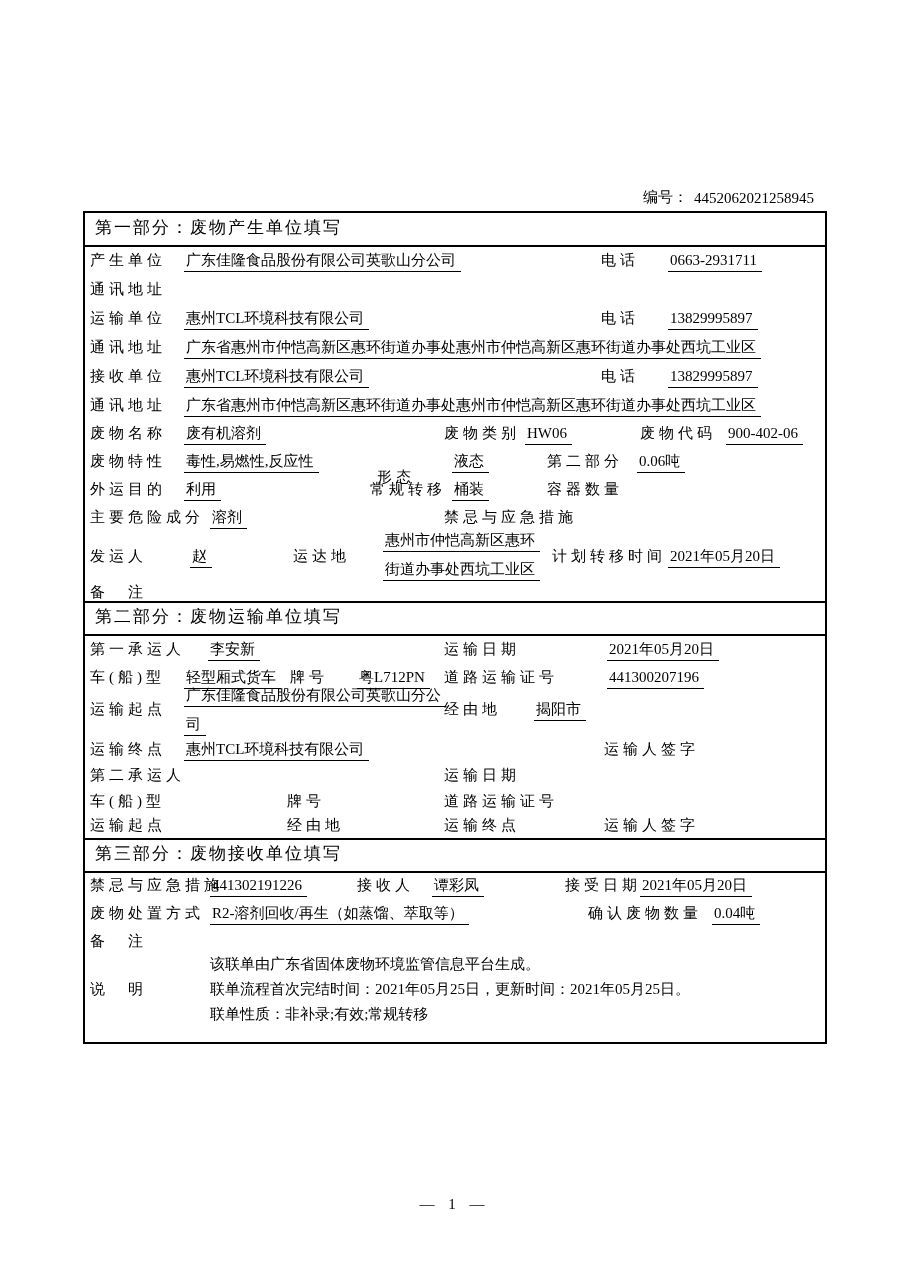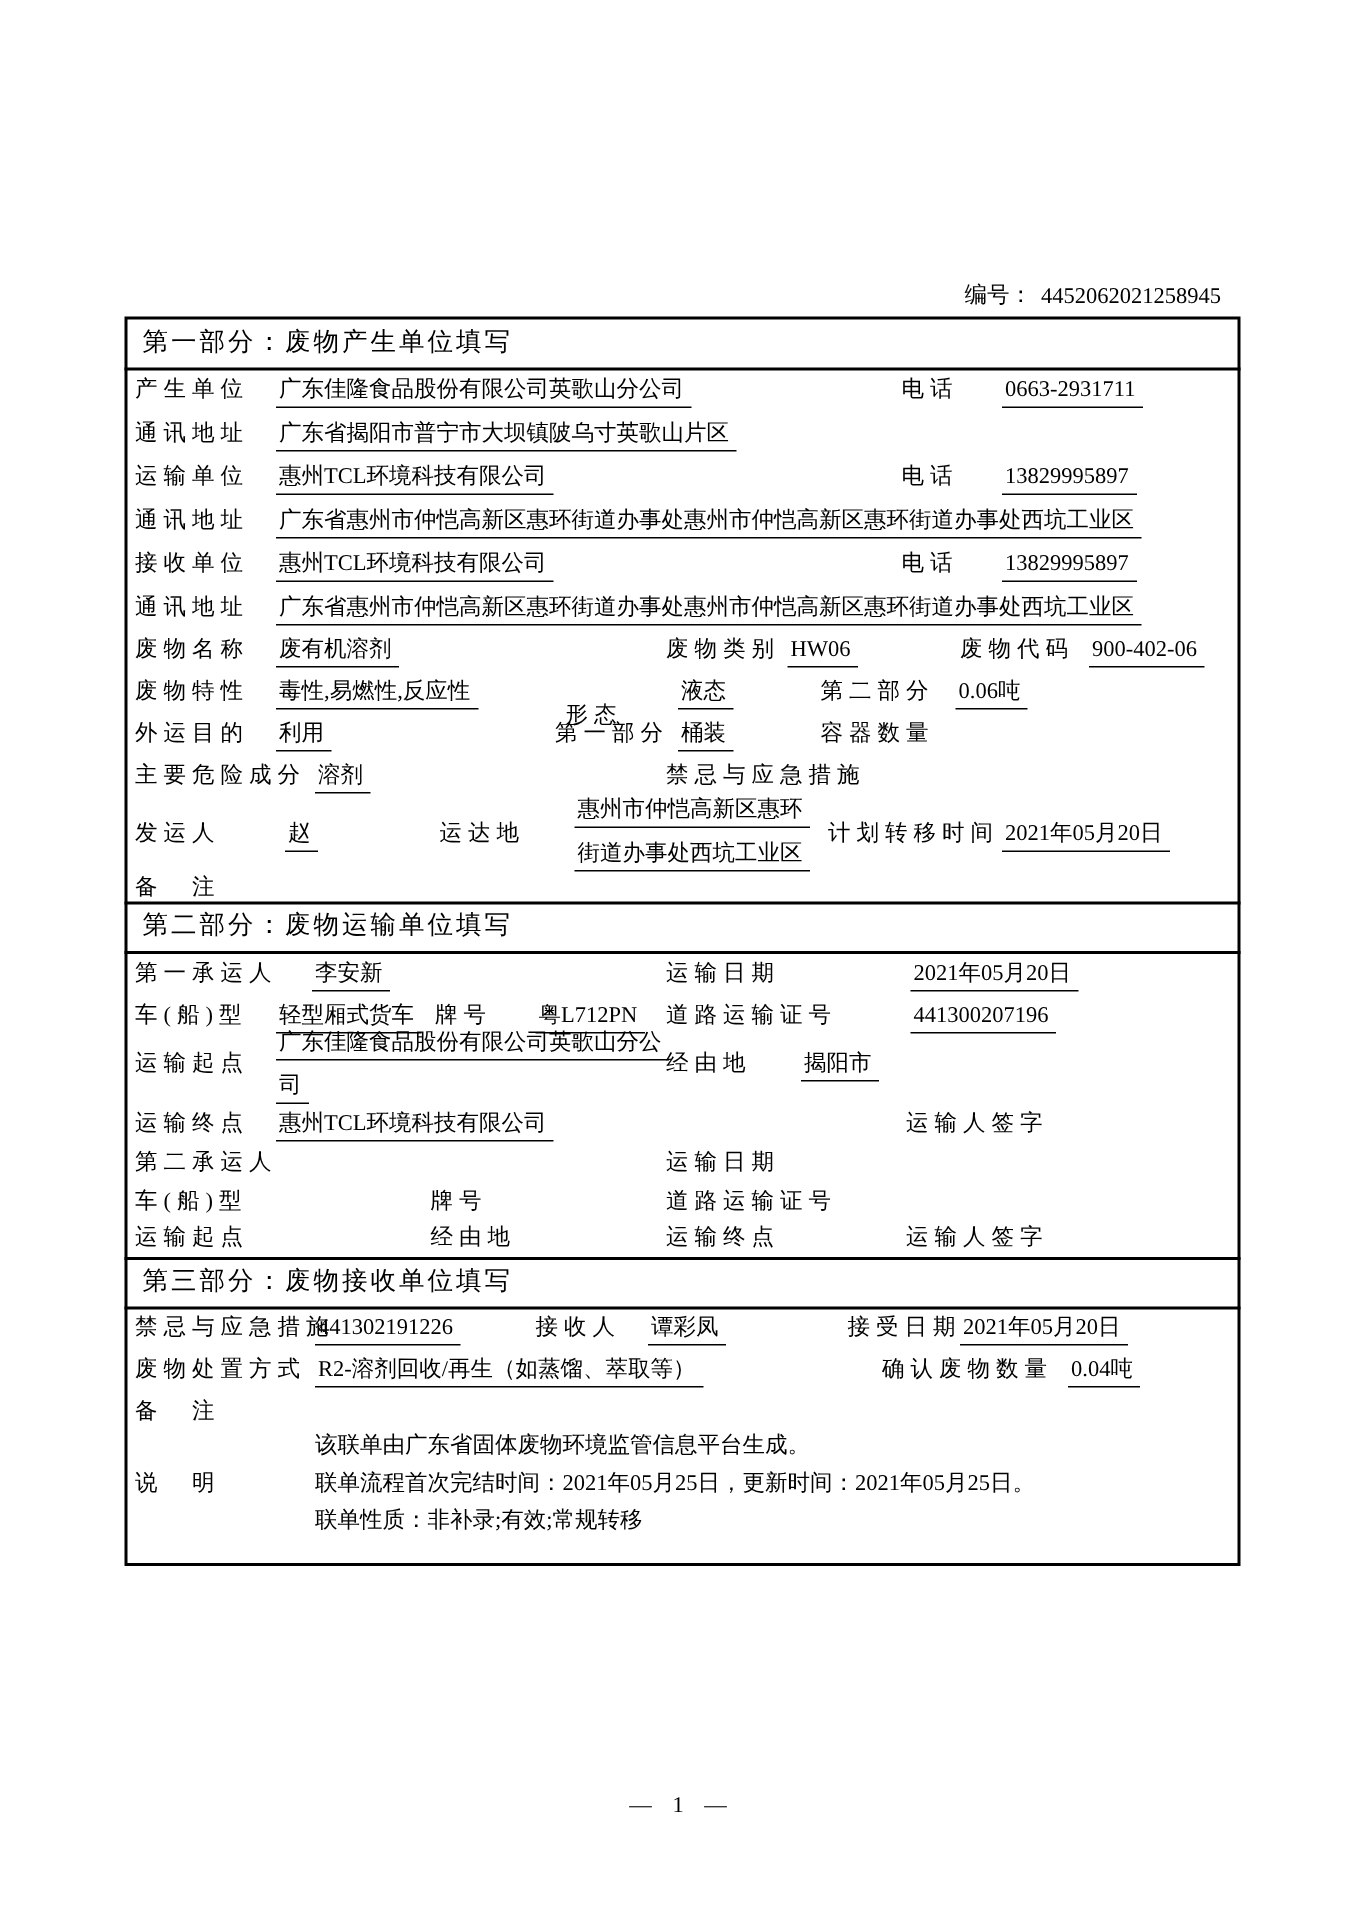--- a/index.html
+++ b/index.html
@@ -39,21 +39,20 @@
   <div class="hline" style="top:871px;"></div>
 
   <span class="t hdr" style="left:95px;top:218px;">第一部分：废物产生单位填写</span>
 
   <span class="t lbl" style="left:90px;top:251px;">产生单位</span>
   <span class="t u" style="left:184px;top:251px;">广东佳隆食品股份有限公司英歌山分公司</span>
   <span class="t lbl" style="left:601px;top:251px;">电话</span>
   <span class="t u" style="left:668px;top:251px;">0663-2931711</span>
 
   <span class="t lbl" style="left:90px;top:280px;">通讯地址</span>
-  <span class="t u" style="left:184px;top:280px;">广东省揭阳市普宁市大坝镇陂乌寸英歌山片区</span>
 
   <span class="t lbl" style="left:90px;top:309px;">运输单位</span>
   <span class="t u" style="left:184px;top:309px;">惠州TCL环境科技有限公司</span>
   <span class="t lbl" style="left:601px;top:309px;">电话</span>
   <span class="t u" style="left:668px;top:309px;">13829995897</span>
 
   <span class="t lbl" style="left:90px;top:338px;">通讯地址</span>
   <span class="t u" style="left:184px;top:338px;">广东省惠州市仲恺高新区惠环街道办事处惠州市仲恺高新区惠环街道办事处西坑工业区</span>
 
   <span class="t lbl" style="left:90px;top:367px;">接收单位</span>
@@ -73,21 +72,21 @@
 
   <span class="t lbl" style="left:90px;top:452px;">废物特性</span>
   <span class="t u" style="left:184px;top:452px;">毒性,易燃性,反应性</span>
   <span class="t lbl" style="left:377px;top:468px;">形态</span>
   <span class="t u" style="left:452px;top:452px;">液态</span>
   <span class="t lbl" style="left:547px;top:452px;">第二部分</span>
   <span class="t u" style="left:637px;top:452px;">0.06吨</span>
 
   <span class="t lbl" style="left:90px;top:480px;">外运目的</span>
   <span class="t u" style="left:184px;top:480px;">利用</span>
-  <span class="t lbl" style="left:370px;top:480px;">第一部分</span>
+  <span class="t lbl" style="left:370px;top:480px;">常规转移</span>
   <span class="t u" style="left:452px;top:480px;">桶装</span>
   <span class="t lbl" style="left:547px;top:480px;">容器数量</span>
 
   <span class="t lbl" style="left:90px;top:508px;">主要危险成分</span>
   <span class="t u" style="left:210px;top:508px;">溶剂</span>
   <span class="t lbl" style="left:444px;top:508px;">禁忌与应急措施</span>
 
   <span class="t lbl" style="left:90px;top:547px;">发运人</span>
   <span class="t u" style="left:190px;top:547px;">赵</span>
   <span class="t lbl" style="left:293px;top:547px;">运达地</span>

